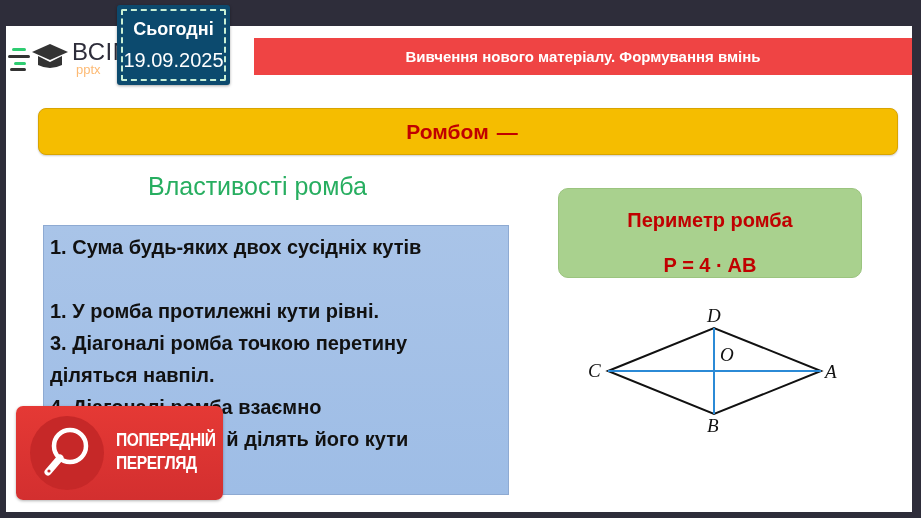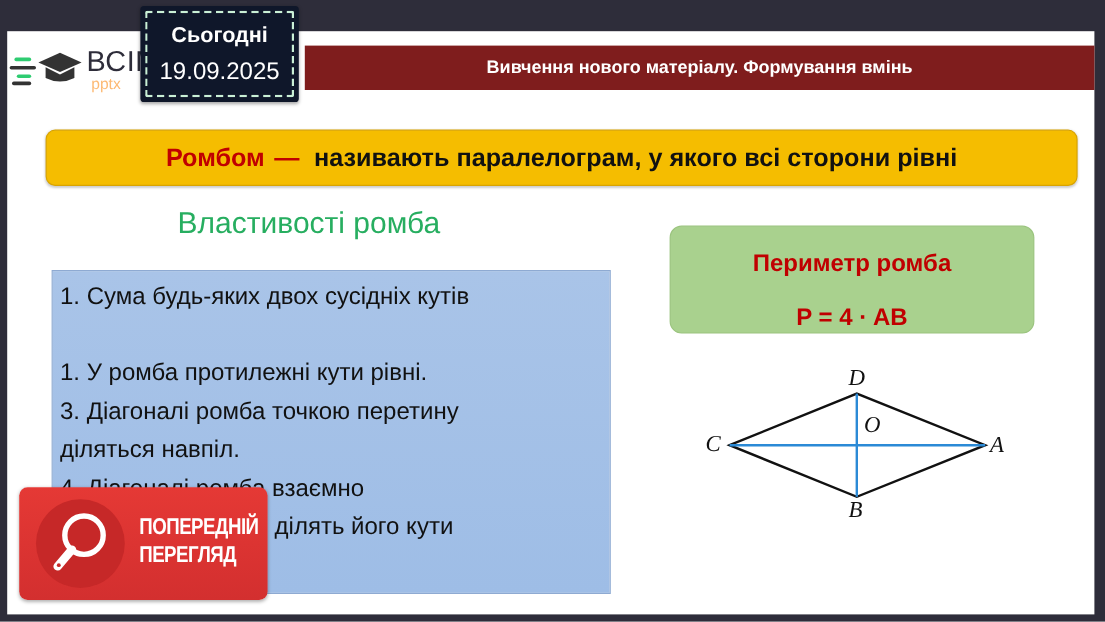--- a/index.html
+++ b/index.html
@@ -1,31 +1,31 @@
 <!DOCTYPE html>
 <html><head>
 <meta charset="utf-8">
 <style>
   html, body { margin:0; padding:0; }
   body { width:921px; height:518px; overflow:hidden; background:#2e2d3a; position:relative; font-family:"Liberation Sans", "DejaVu Sans", sans-serif; }
   .slide { position:absolute; left:6px; top:26px; width:906px; height:486px; background:#ffffff; }
   .logo { position:absolute; left:6px; top:36px; width:110px; height:40px; }
   .logo .word { position:absolute; left:66px; top:2px; font-size:24px; color:#2e2d3a; letter-spacing:0.5px; }
   .logo .sub { position:absolute; left:70px; top:26px; font-size:13px; color:#fdba74; }
-  .date-badge { position:absolute; left:117px; top:5px; width:132px; height:80px; background:#0f172a; border-radius:3px; box-shadow:0 1px 3px rgba(0,0,0,0.35); }
+  .date-badge { position:absolute; left:117px; top:5px; width:113px; height:80px; background:#0c4a6e; border-radius:3px; box-shadow:0 1px 3px rgba(0,0,0,0.35); }
   .date-badge .dash { position:absolute; left:4px; top:4px; right:4px; bottom:4px; border:2px dashed #c9f0d6; border-radius:2px; }
   .date-badge .l1 { position:absolute; left:0; right:0; top:14px; text-align:center; color:#fff; font-weight:bold; font-size:18px; }
   .date-badge .l2 { position:absolute; left:0; right:0; top:44px; text-align:center; color:#fff; font-size:20px; }
-  .header-bar { position:absolute; left:254px; top:38px; width:658px; height:37px; background:#7f1d1d; color:#fff; font-weight:bold; font-size:15px; display:flex; align-items:center; justify-content:center; }
+  .header-bar { position:absolute; left:254px; top:38px; width:658px; height:37px; background:#ef4444; color:#fff; font-weight:bold; font-size:15px; display:flex; align-items:center; justify-content:center; }
   .definition { position:absolute; left:38px; top:108px; width:858px; height:45px; background:#f5bd00; border-radius:8px; border:1px solid #d9a400; box-shadow:0 1px 2px rgba(0,0,0,0.2); display:flex; align-items:center; justify-content:center; font-size:21px; font-weight:bold; color:#111; white-space:nowrap; }
   .definition .term { color:#c00000; }
   .definition .dash { color:#c00000; margin:0 12px 0 8px; }
   .props-title { position:absolute; left:148px; top:172px; font-size:25px; color:#27ae60; }
   .props-box { position:absolute; left:43px; top:225px; width:464px; height:268px; background:linear-gradient(180deg,#a9c4e8 0%, #9ebde6 100%); border:1px solid #8eaad2; }
-  .props-box .item { position:absolute; left:6px; font-size:20px; font-weight:normal; color:#111; white-space:nowrap; }
+  .props-box .item { position:absolute; left:6px; font-size:20px; font-weight:bold; color:#111; white-space:nowrap; }
   .perimeter { position:absolute; left:558px; top:188px; width:302px; height:88px; background:#a9d18e; border-radius:10px; border:1px solid #9bc47f; color:#c00000; font-weight:bold; font-size:20px; text-align:center; }
   .perimeter .t1 { position:absolute; left:0; right:0; top:20px; }
   .perimeter .t2 { position:absolute; left:0; right:0; top:65px; }
   .diagram { position:absolute; left:570px; top:295px; width:290px; height:150px; }
   .diagram .lbl { position:absolute; font-family:"Liberation Serif", "DejaVu Serif", serif; font-style:italic; font-size:19px; color:#111; }
   .preview { position:absolute; left:16px; top:406px; width:187px; height:94px; background:linear-gradient(180deg,#e53935 0%, #d32f2f 100%); border-radius:7px; box-shadow:0 1px 3px rgba(0,0,0,0.3);padding-left:20px; }
   .preview .circle { position:absolute; left:14px; top:10px; width:74px; height:74px; border-radius:50%; background:#c62828; }
   .preview .txt { position:absolute; left:100px; top:22px; color:#fff; font-weight:bold; font-size:19px; line-height:23px; letter-spacing:-0.5px; font-family:"Liberation Sans", sans-serif; transform:scaleX(0.82); transform-origin:left center; }
 </style>
 </head>
@@ -54,21 +54,20 @@
   <div class="l2">19.09.2025</div>
 </div>
 
 <div class="header-bar">
   <span>Вивчення нового матеріалу. Формування вмінь</span>
 </div>
 
 <div class="definition">
   <span class="term">Ромбом</span>
   <span class="dash">—</span>
-  <span>називають паралелограм, у якого всі сторони рівні</span>
 </div>
 
 <div class="props-title">Властивості ромба</div>
 
 <div class="props-box">
   <div class="item" style="top:10px"> 1. Сума будь-яких двох сусідніх кутів</div>
   <div class="item" style="top:74px">1. У ромба протилежні кути рівні.</div>
   <div class="item" style="top:106px">3. Діагоналі ромба точкою перетину</div>
   <div class="item" style="top:138px">діляться навпіл.</div>
   <div class="item" style="top:170px">4. Діагоналі ромба взаємно</div>

